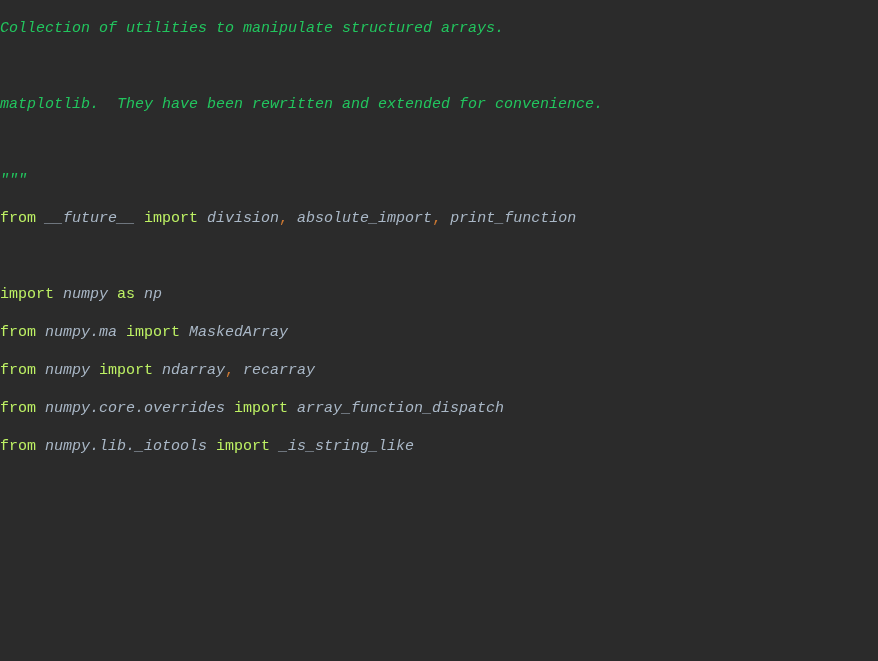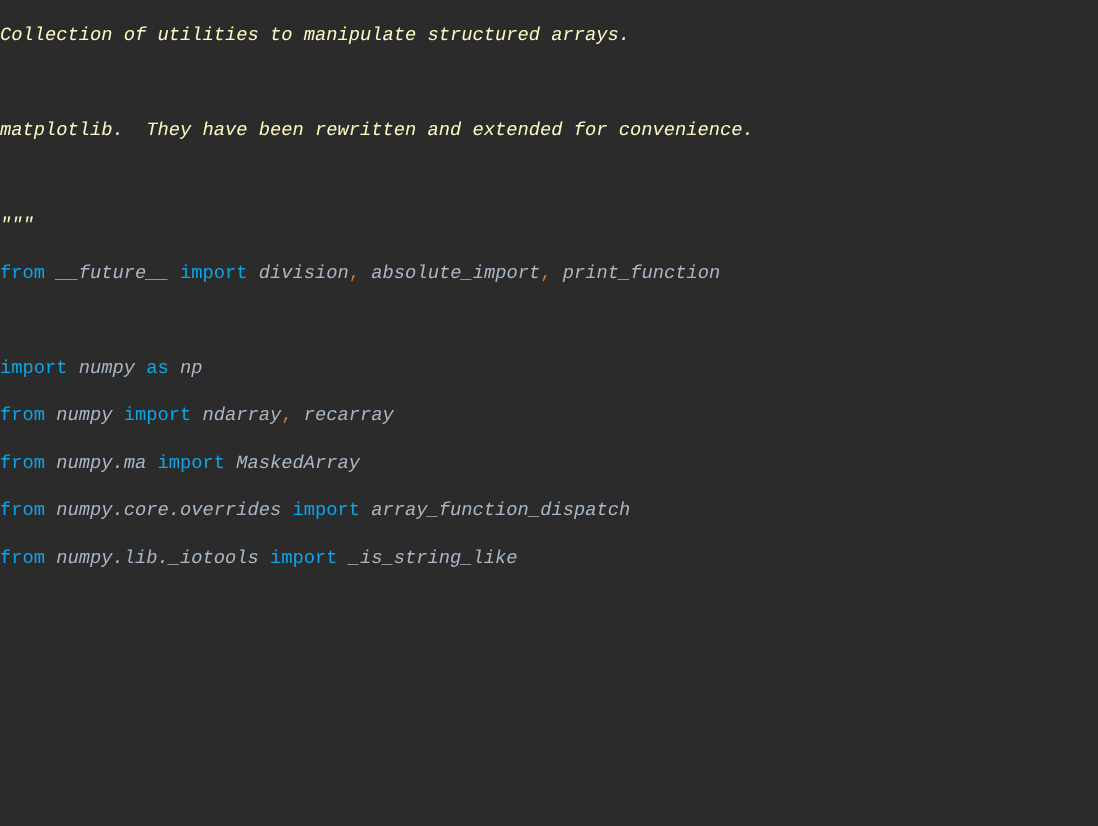--- a/index.html
+++ b/index.html
@@ -20,25 +20,25 @@
     }
     .code-container {
       padding: 0;
       white-space: pre;
     }
     .line {
       height: 19px;
       white-space: pre;
     }
     .string-doc {
-      color: #fef9c3;
+      color: #22c55e;
       font-style: italic;
     }
     .keyword {
-      color: #0ea5e9;
+      color: #bef264;
     }
     .plain {
       color: #a9b7c6;
       font-style: italic;
     }
     .comma {
       color: #cc7832;
     }
   </style>
 </head>
@@ -46,22 +46,22 @@
 
 <div class="code-container">
 <div class="line"><span class="string-doc">Collection of utilities to manipulate structured arrays.</span></div>
 <div class="line"><span class="string-doc"></span></div>
 <div class="line"><span class="string-doc">matplotlib.  They have been rewritten and extended for convenience.</span></div>
 <div class="line"><span class="string-doc"></span></div>
 <div class="line"><span class="string-doc">"""</span></div>
 <div class="line"><span class="keyword">from</span><span class="plain"> __future__ </span><span class="keyword">import</span><span class="plain"> division</span><span class="comma">,</span><span class="plain"> absolute_import</span><span class="comma">,</span><span class="plain"> print_function</span></div>
 <div class="line"></div>
 <div class="line"><span class="keyword">import</span><span class="plain"> numpy </span><span class="keyword">as</span><span class="plain"> np</span></div>
+<div class="line"><span class="keyword">from</span><span class="plain"> numpy.ma </span><span class="keyword">import</span><span class="plain"> MaskedArray</span></div>
 <div class="line"><span class="keyword">from</span><span class="plain"> numpy </span><span class="keyword">import</span><span class="plain"> ndarray</span><span class="comma">,</span><span class="plain"> recarray</span></div>
-<div class="line"><span class="keyword">from</span><span class="plain"> numpy.ma </span><span class="keyword">import</span><span class="plain"> MaskedArray</span></div>
 <div class="line"><span class="keyword">from</span><span class="plain"> numpy.core.overrides </span><span class="keyword">import</span><span class="plain"> array_function_dispatch</span></div>
 <div class="line"><span class="keyword">from</span><span class="plain"> numpy.lib._iotools </span><span class="keyword">import</span><span class="plain"> _is_string_like</span></div>
 
 
 
 
 
 
 
 

